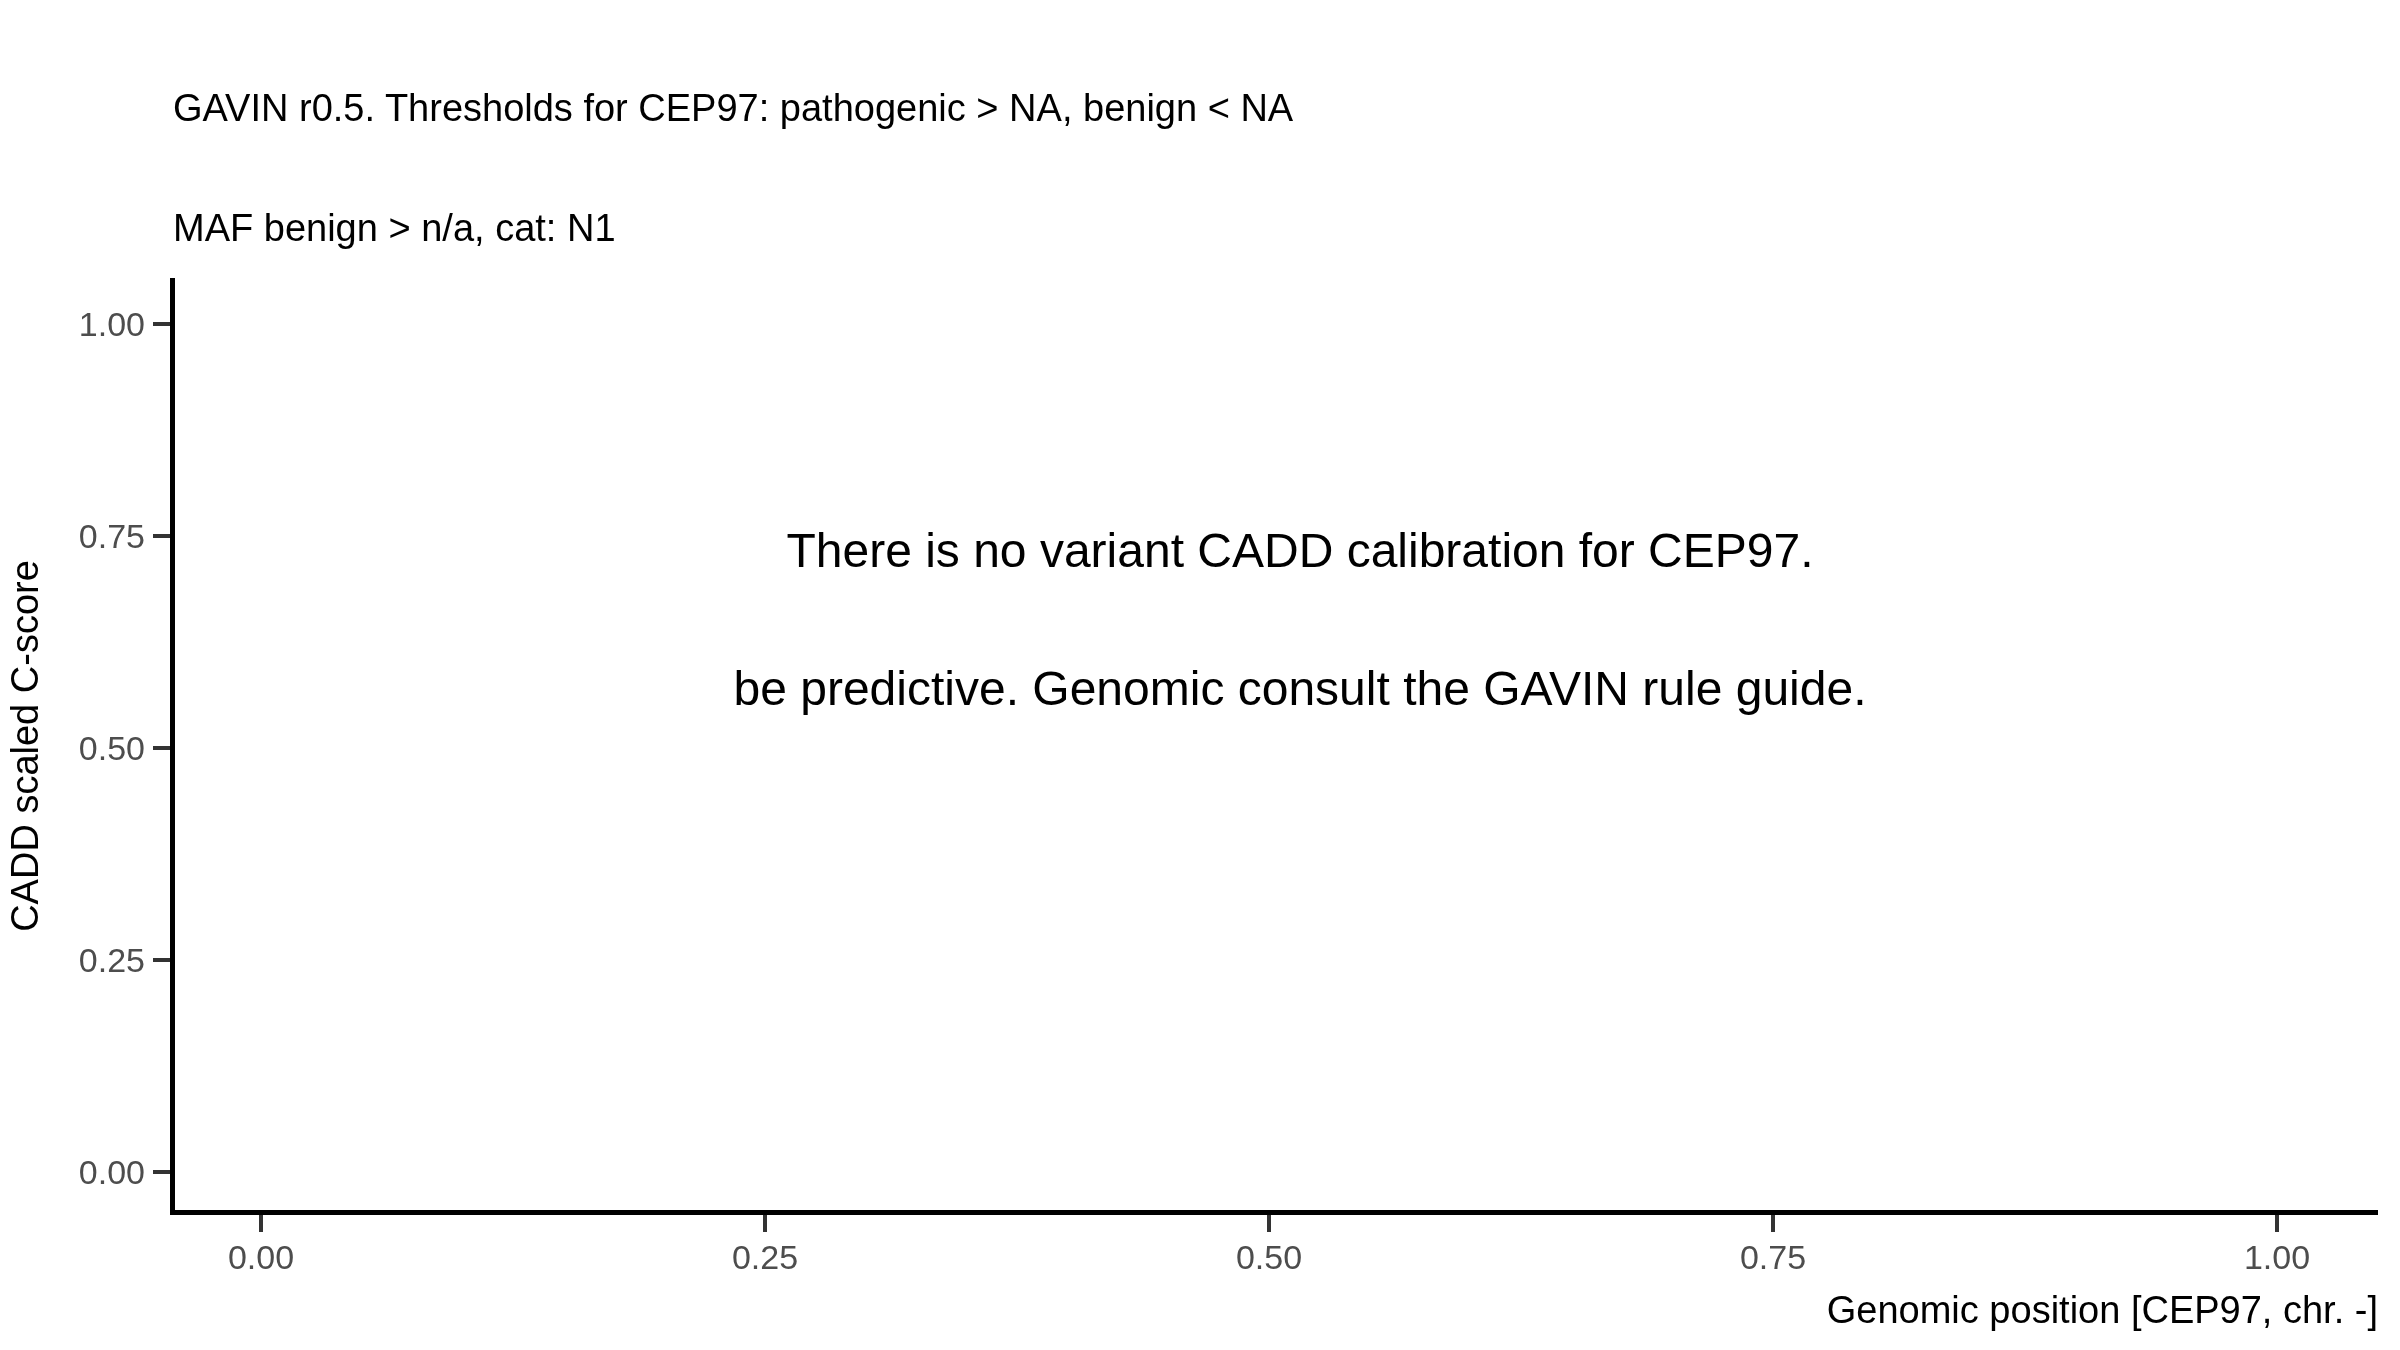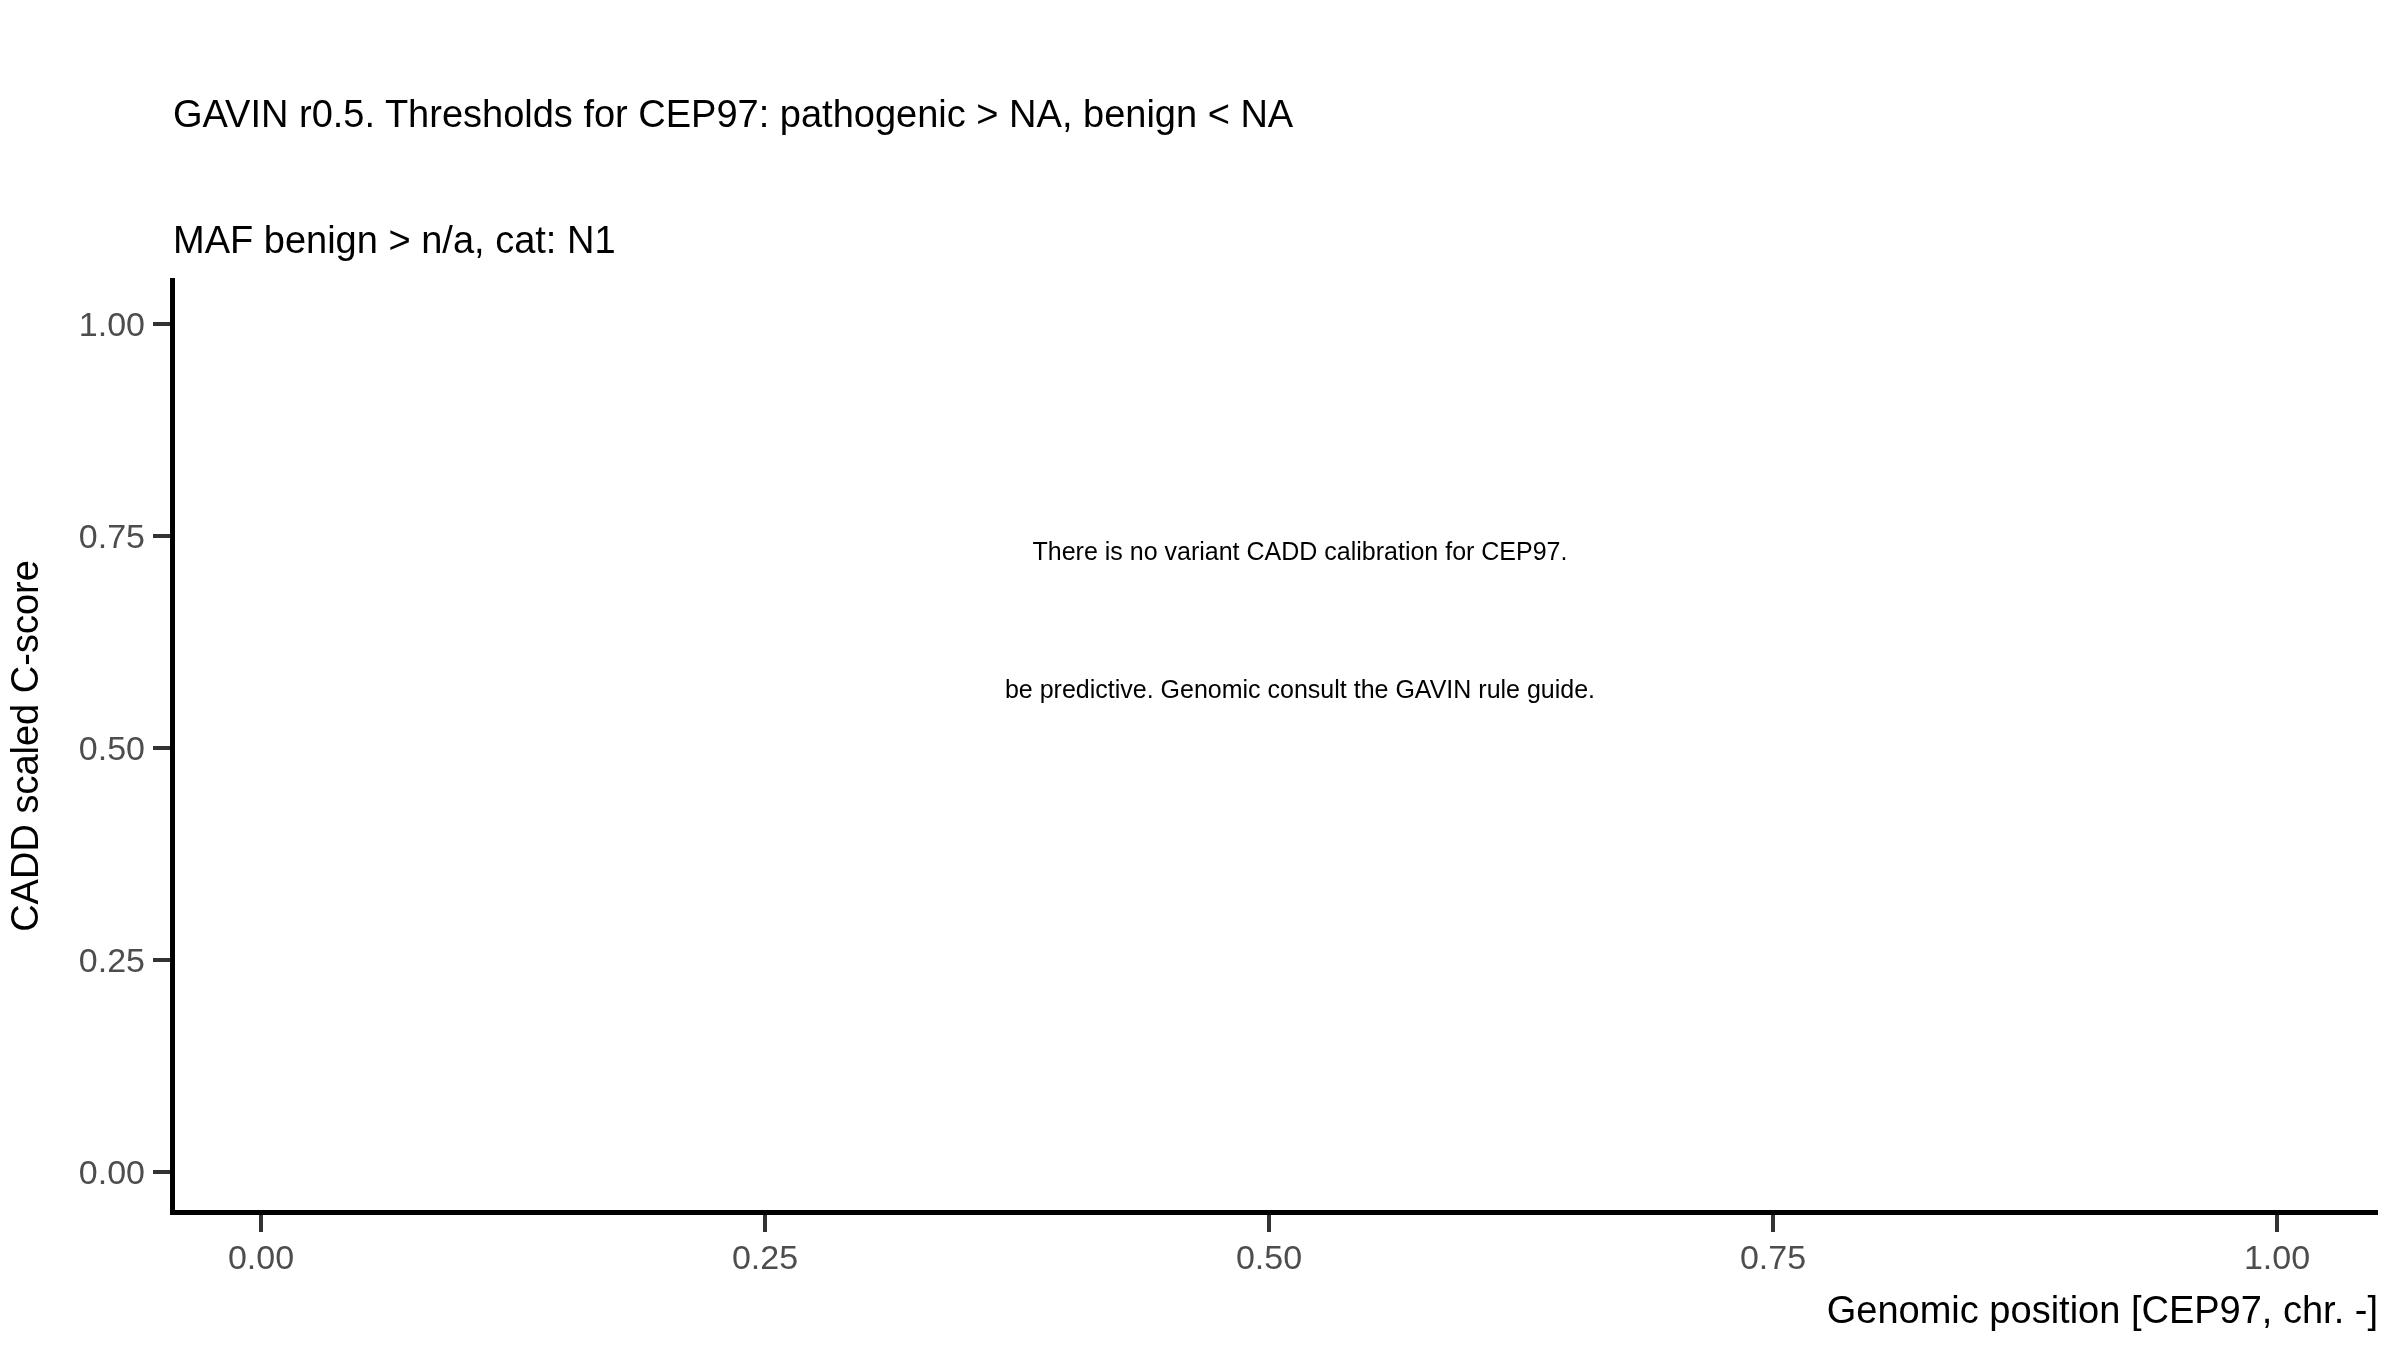--- a/index.html
+++ b/index.html
@@ -25,21 +25,20 @@
     width: 2150px;
     color: #000000;
     font-size: 38px;
     line-height: 40px;
     font-weight: 400;
     white-space: pre;
   }
   #plot-title .title-line {
     display: block;
     white-space: pre;
-    margin-top: 6px;
   }
 
   
   #panel {
     position: absolute;
     left: 173px;
     top: 278px;
     width: 2205px;
     height: 935px;
     background: #ffffff;
@@ -132,21 +131,21 @@
   }
 
   
   #panel-annotation {
     position: absolute;
     left: 500px;
     top: 436px;
     width: 1600px;
     text-align: center;
     color: #000000;
-    font-size: 25px;
+    font-size: 48px;
     line-height: 46px;
     white-space: pre;
   }
   #panel-annotation .annot-line {
     display: block;
     white-space: pre;
   }
 </style>
 </head>
 <body>

